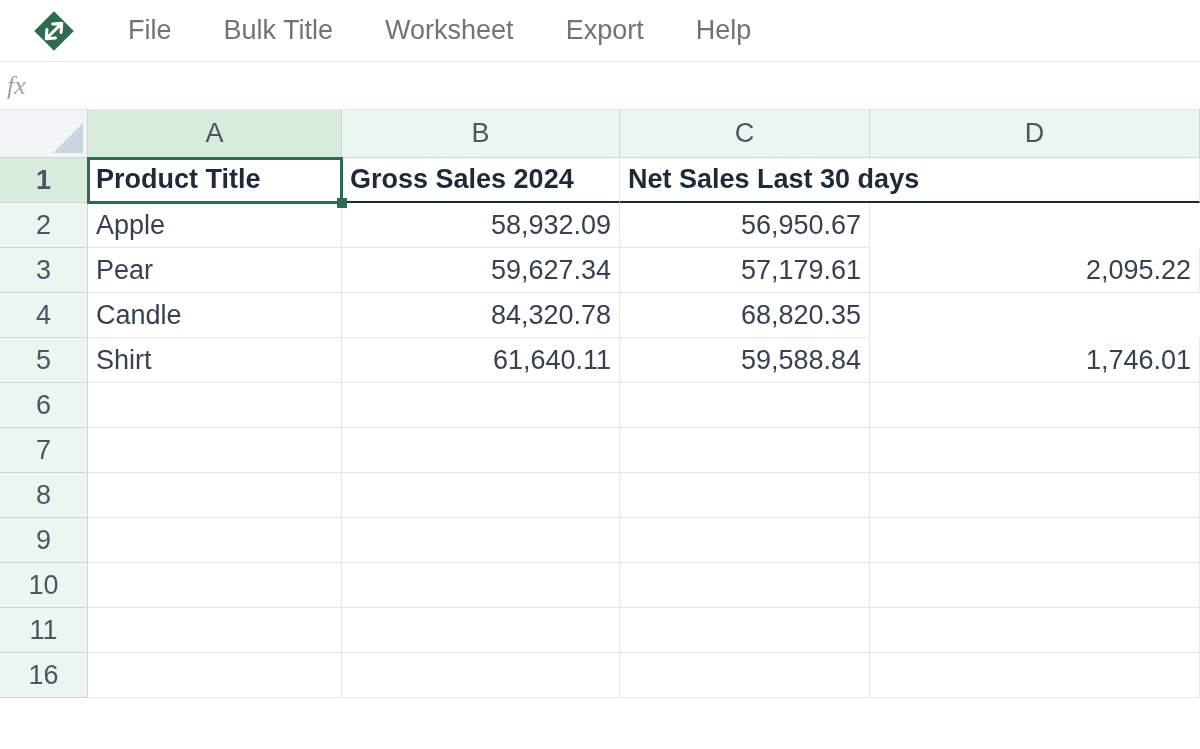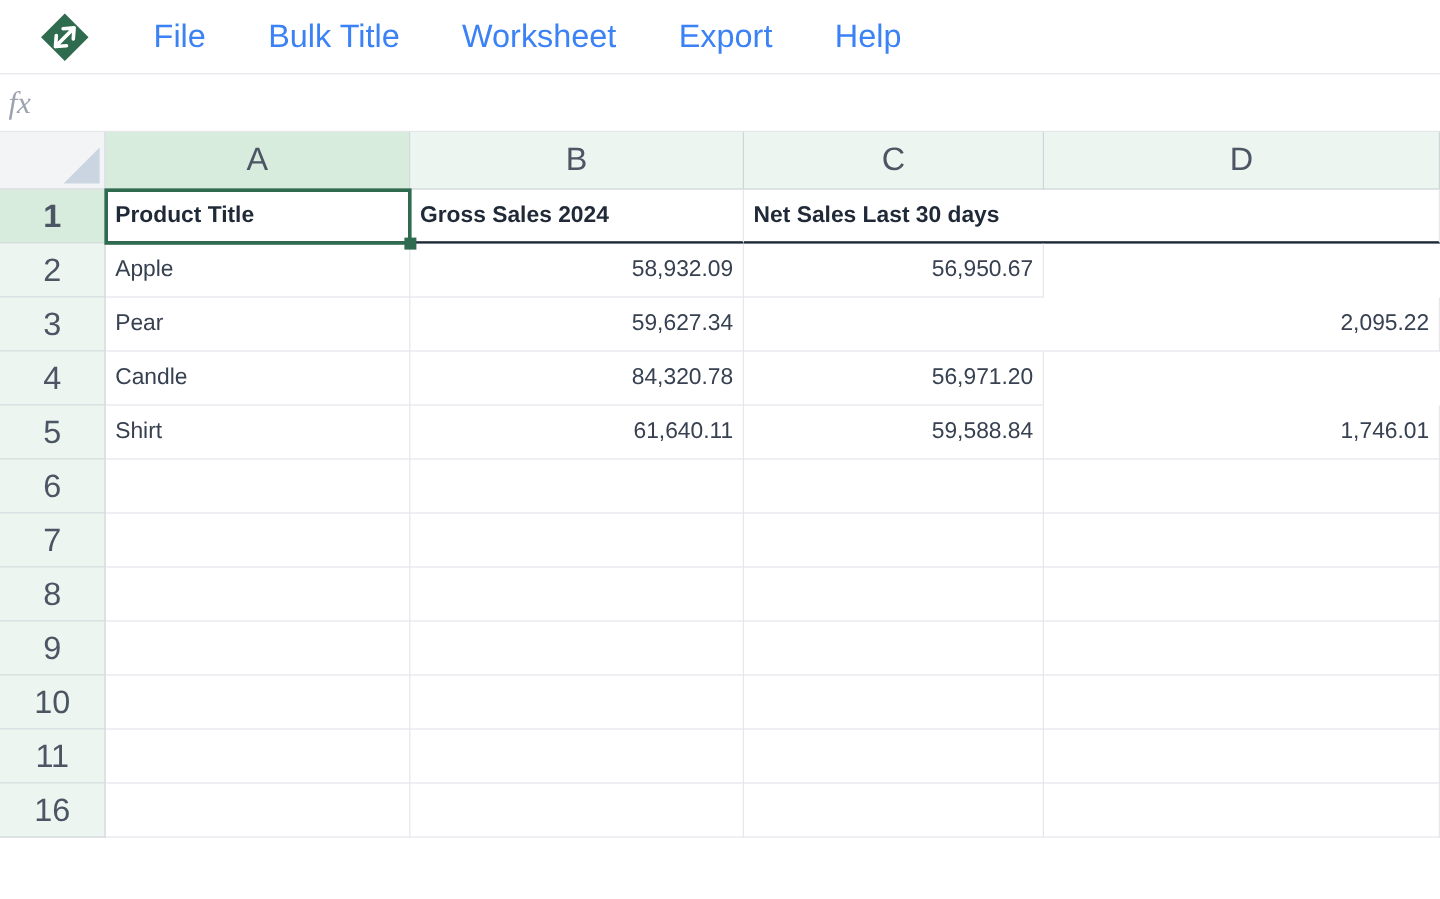--- a/index.html
+++ b/index.html
@@ -17,21 +17,21 @@
       align-items:center;
       height:62px;
       border-bottom:1px solid #e5e7eb;
       padding:0 32px;
       gap:52px;
     }
     .logo-box { display:flex; align-items:center; }
     .menu-items { display:flex; gap:52px; }
     .menu-item {
       font-size:27px;
-      color:#3b82f6;
+      color:#737373;
       cursor:pointer;
       user-select:none;
     }
 
     
     .formula-bar {
       display:flex;
       align-items:center;
       height:48px;
       padding:0 7px;
@@ -99,21 +99,21 @@
       color:#4b5563;
     }
     .rh.selected { background:#d8ecde; font-weight:700; }
 
     
     .dc {
       height:45px;
       border-right:1px solid #e5e7eb;
       border-bottom:1px solid #e5e7eb;
       padding:0 8px;
-      font-size:19px;
+      font-size:27px;
       color:#374151;
       display:flex;
       align-items:center;
     }
     .dc.num { justify-content:flex-end; }
     .dc.txt { justify-content:flex-start; }
     .dc.hdr { font-weight:700; color:#1f2937; }
 
     
     .data-row.first .dc { border-bottom:2px solid #1f2937; }
@@ -186,28 +186,29 @@
     <div class="rh row-h">2</div>
     <div class="dc col-A txt">Apple</div>
     <div class="dc col-B num">58,932.09</div>
     <div class="dc col-C num">56,950.67</div>
   </div>
 
   <div class="row data-row">
     <div class="rh row-h">3</div>
     <div class="dc col-A txt">Pear</div>
     <div class="dc col-B num">59,627.34</div>
+    <div class="dc col-C num">57,179.61</div>
     <div class="dc col-D num">2,095.22</div>
   </div>
 
   <div class="row data-row">
     <div class="rh row-h">4</div>
     <div class="dc col-A txt">Candle</div>
     <div class="dc col-B num">84,320.78</div>
-    <div class="dc col-C num">56,971.20</div>
+    <div class="dc col-C num">68,820.35</div>
   </div>
 
   <div class="row data-row">
     <div class="rh row-h">5</div>
     <div class="dc col-A txt">Shirt</div>
     <div class="dc col-B num">61,640.11</div>
     <div class="dc col-C num">59,588.84</div>
     <div class="dc col-D num">1,746.01</div>
   </div>
 

